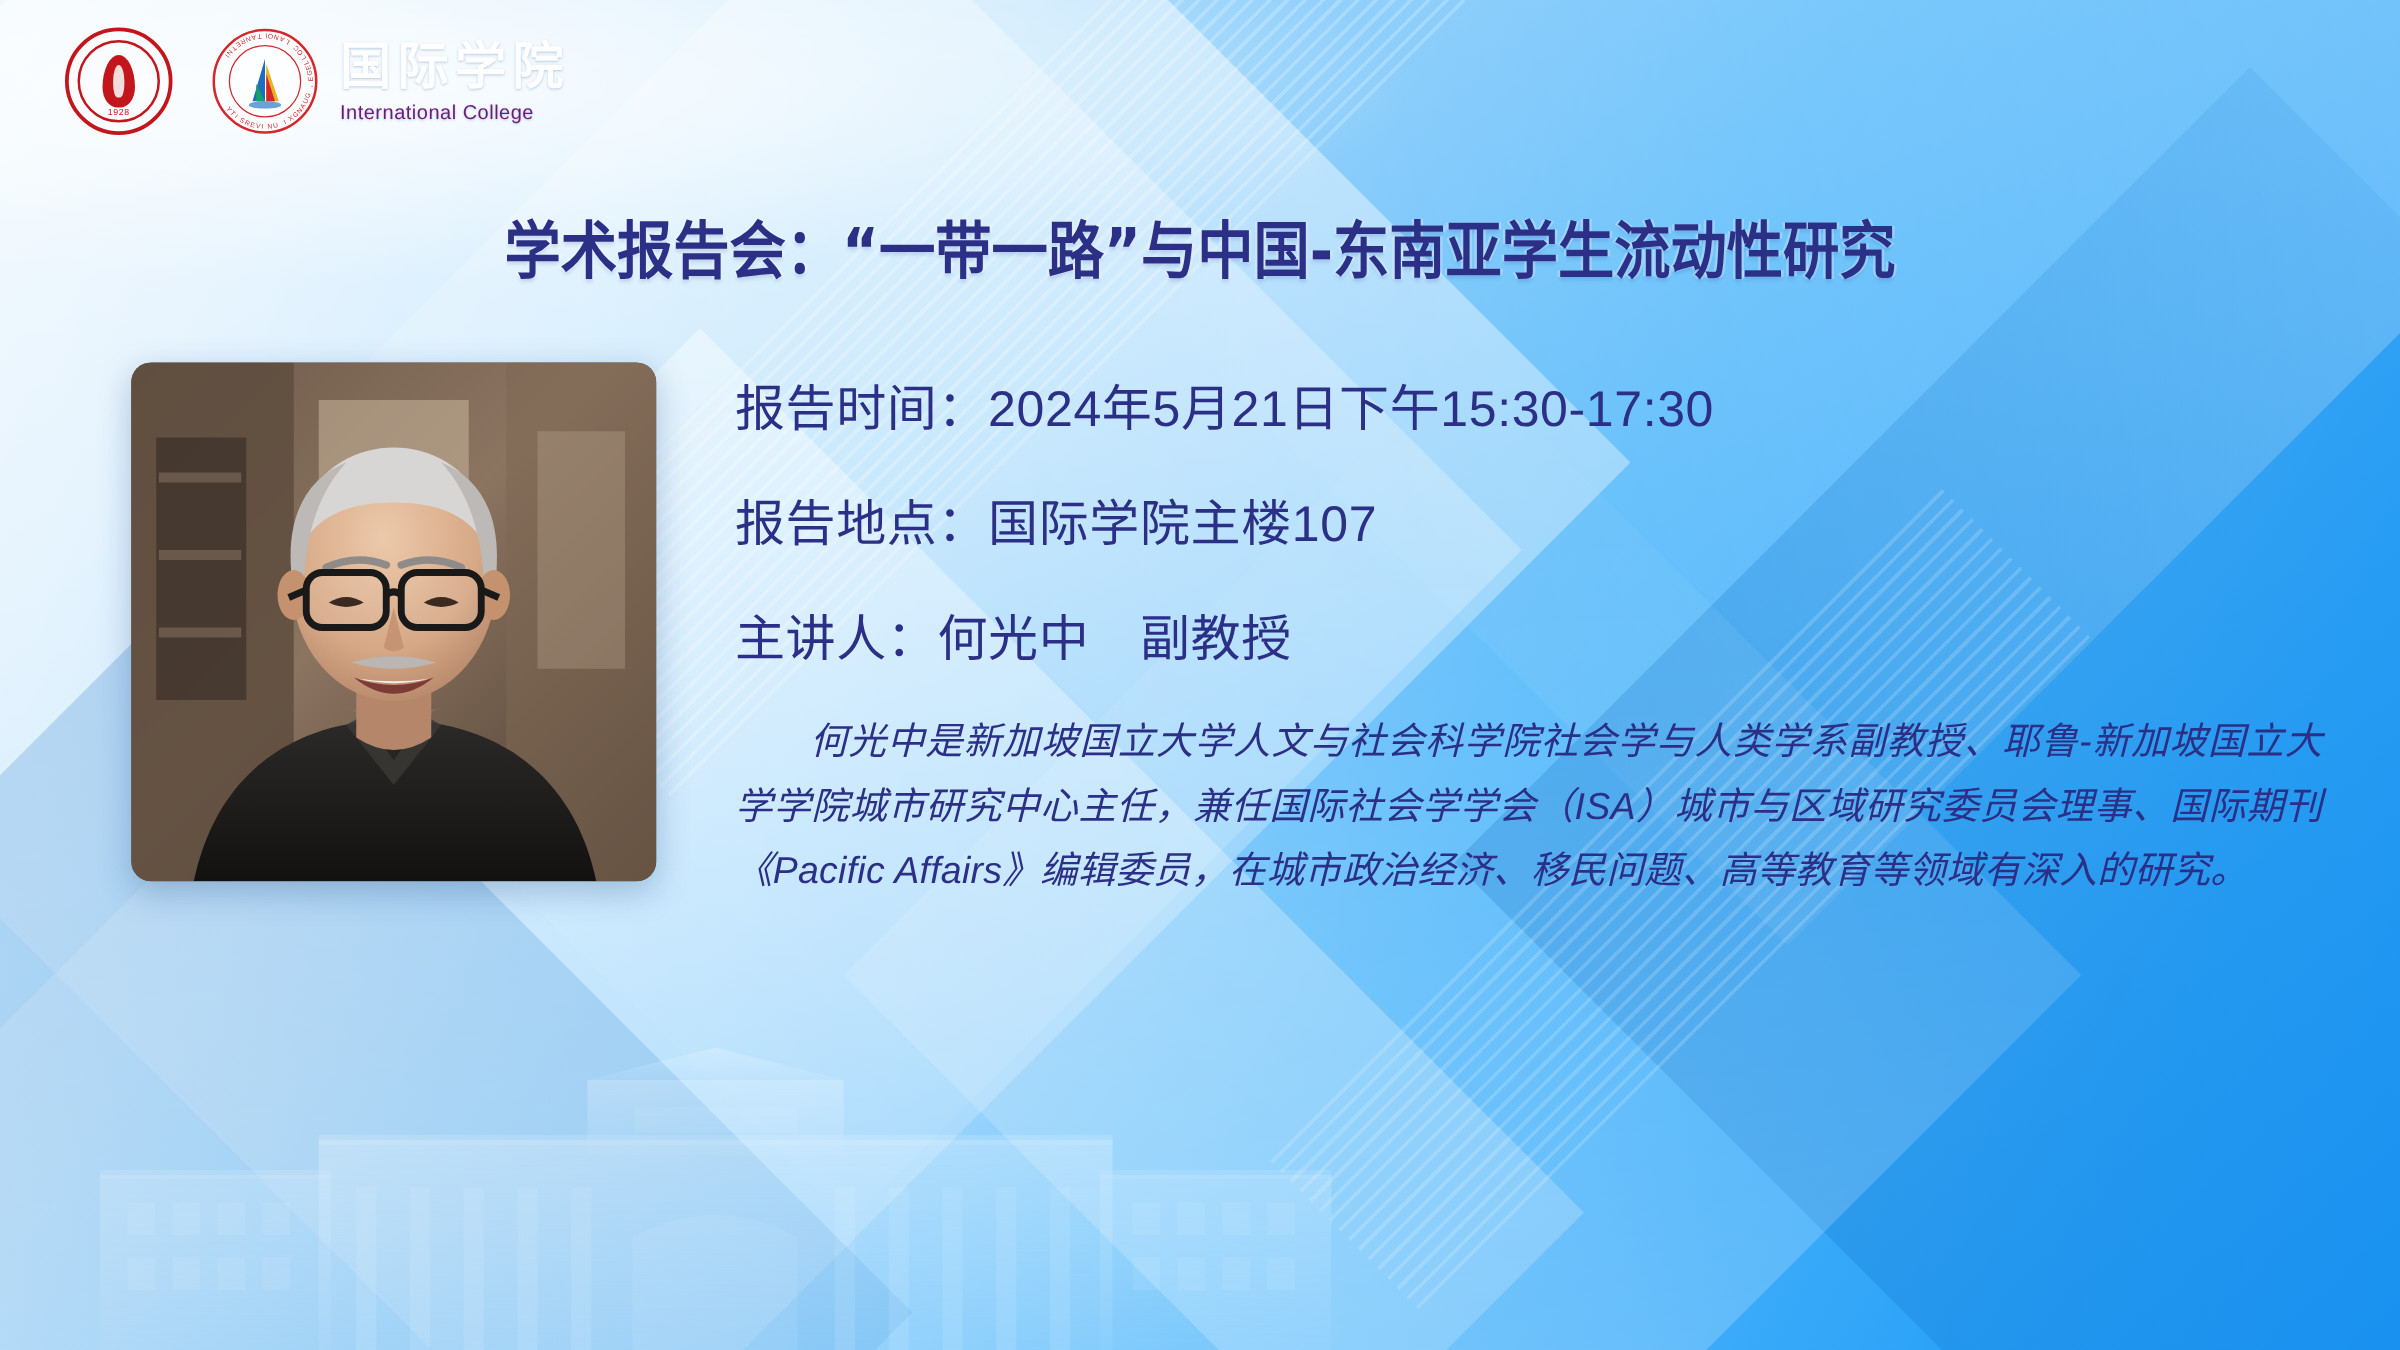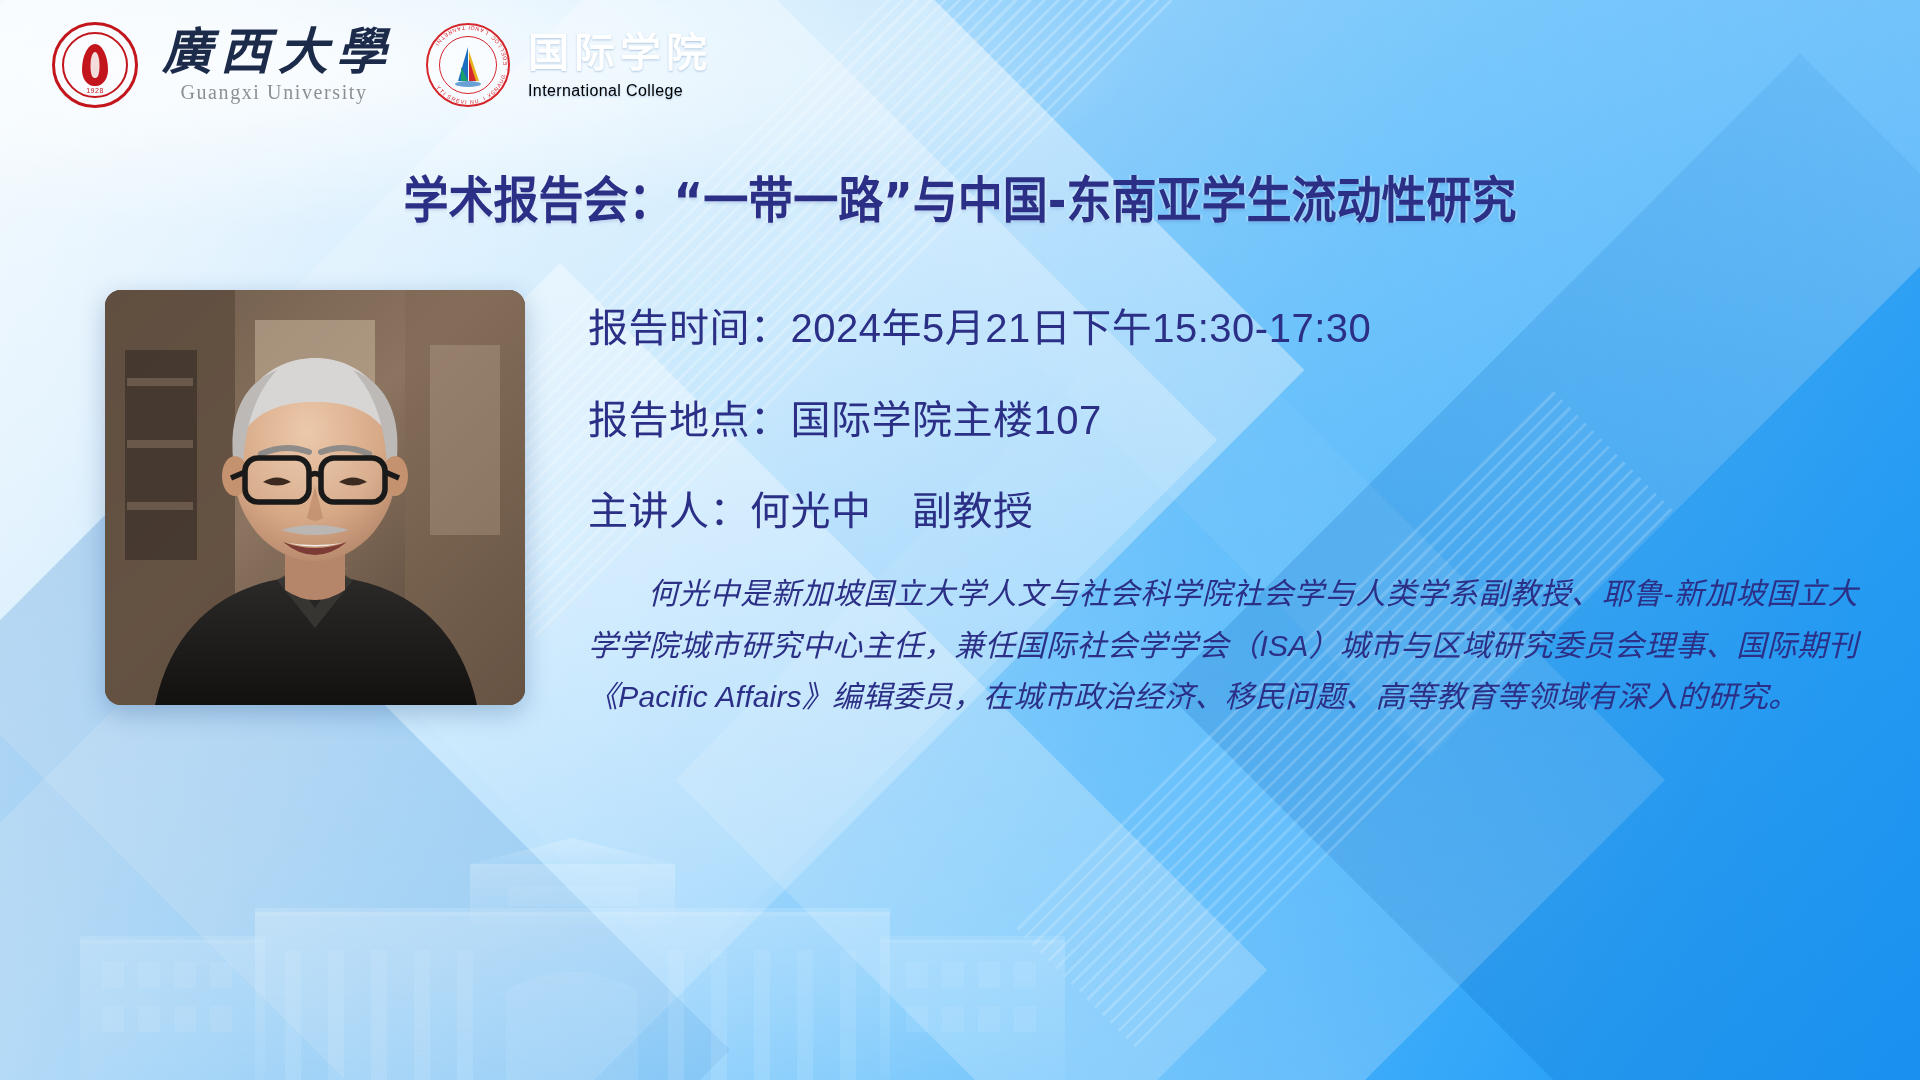--- a/index.html
+++ b/index.html
@@ -236,21 +236,21 @@
   .ic-cn {
     font-size: 41px;
     font-weight: 600;
     color: #ffffff;
     letter-spacing: 5px;
     line-height: 1.15;
     text-shadow: 0 1px 2px rgba(30,90,160,0.30);
   }
   .ic-en {
     font-size: 16px;
-    color: #000000;
+    color: #701a75;
     letter-spacing: 0.4px;
     margin-top: 5px;
     text-shadow: 0 1px 2px rgba(30,90,160,0.30);
   }
 
   
   .title {
     position: absolute;
     left: 0; right: 0; top: 160px;
     text-align: center;
@@ -406,24 +406,20 @@
 
     <rect x="468" y="56" width="130" height="20" fill="#ffffff" opacity="0.20"></rect>
   </svg>
 
   <div class="header">
 
     <div class="logo-block">
       <div class="seal seal-gxu">
         <div class="seal-flame"></div>
         <div class="seal-year">1928</div>
-      </div>
-      <div class="gxu-name">
-        <div class="gxu-cn">廣西大學</div>
-        <div class="gxu-en">Guangxi University</div>
       </div>
     </div>
 
     <div class="ic-logo-wrap">
       <div class="seal seal-ic">
         <svg class="ic-sail" viewBox="0 0 30 40">
           <path d="M15 0 L15 34 L5 34 Z" fill="#1c6fc0"></path>
           <path d="M16 4 L26 34 L16 34 Z" fill="#e8b21f"></path>
           <path d="M16 12 L23 34 L16 34 Z" fill="#d5262b"></path>
           <path d="M8 20 L15 34 L8 34 Z" fill="#19a06a"></path>

